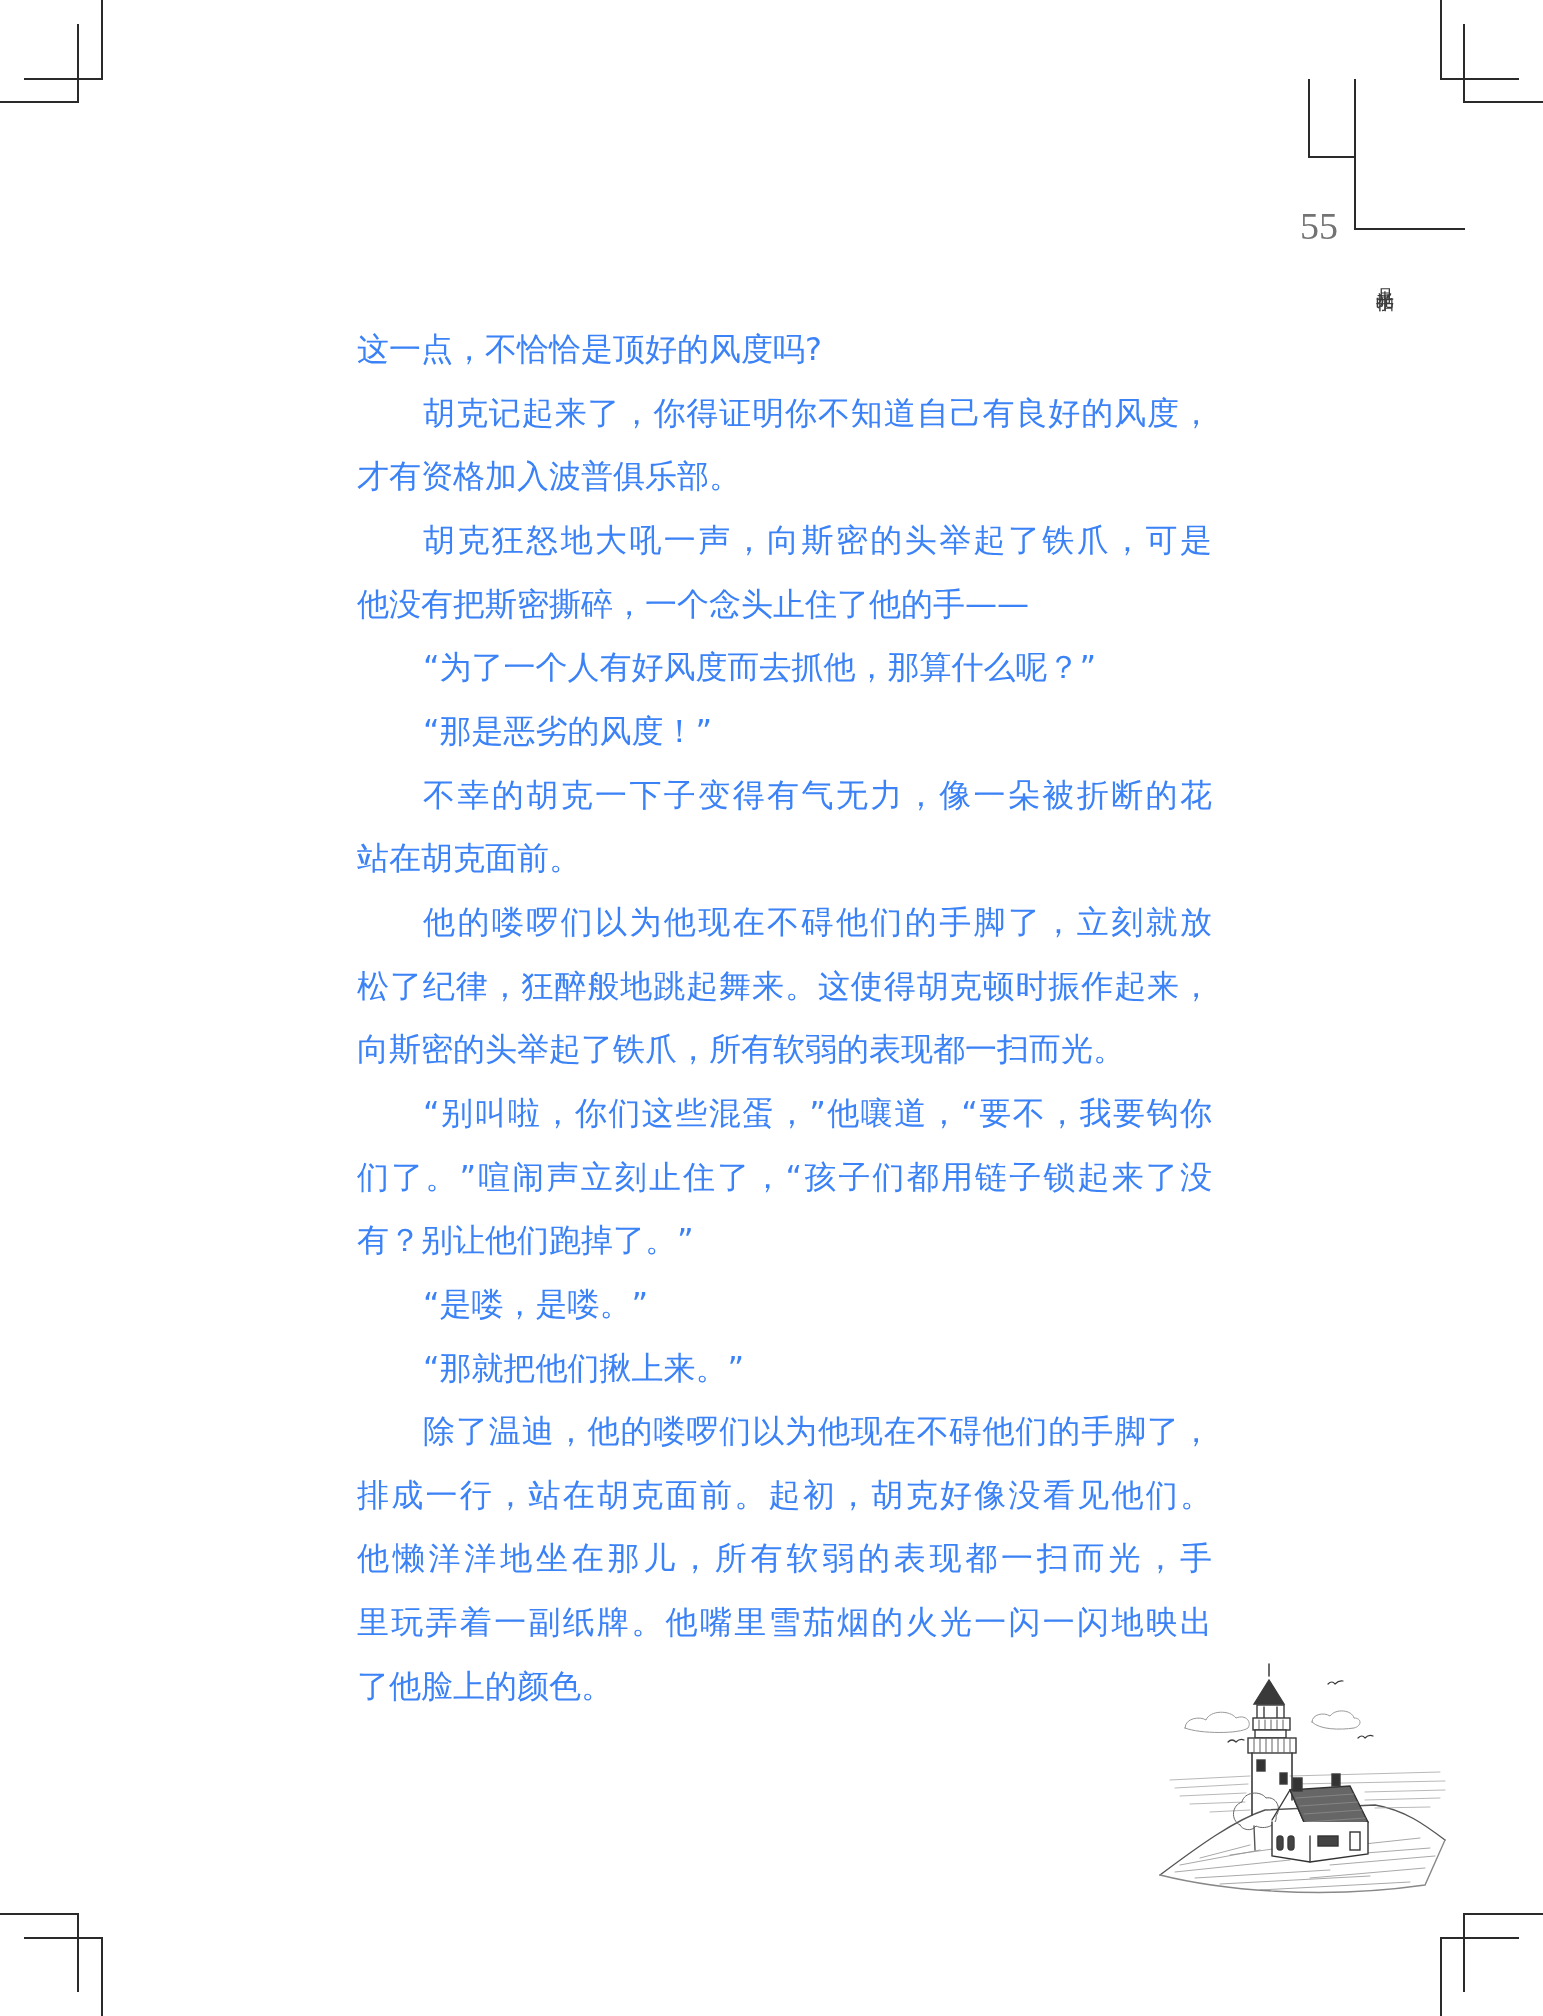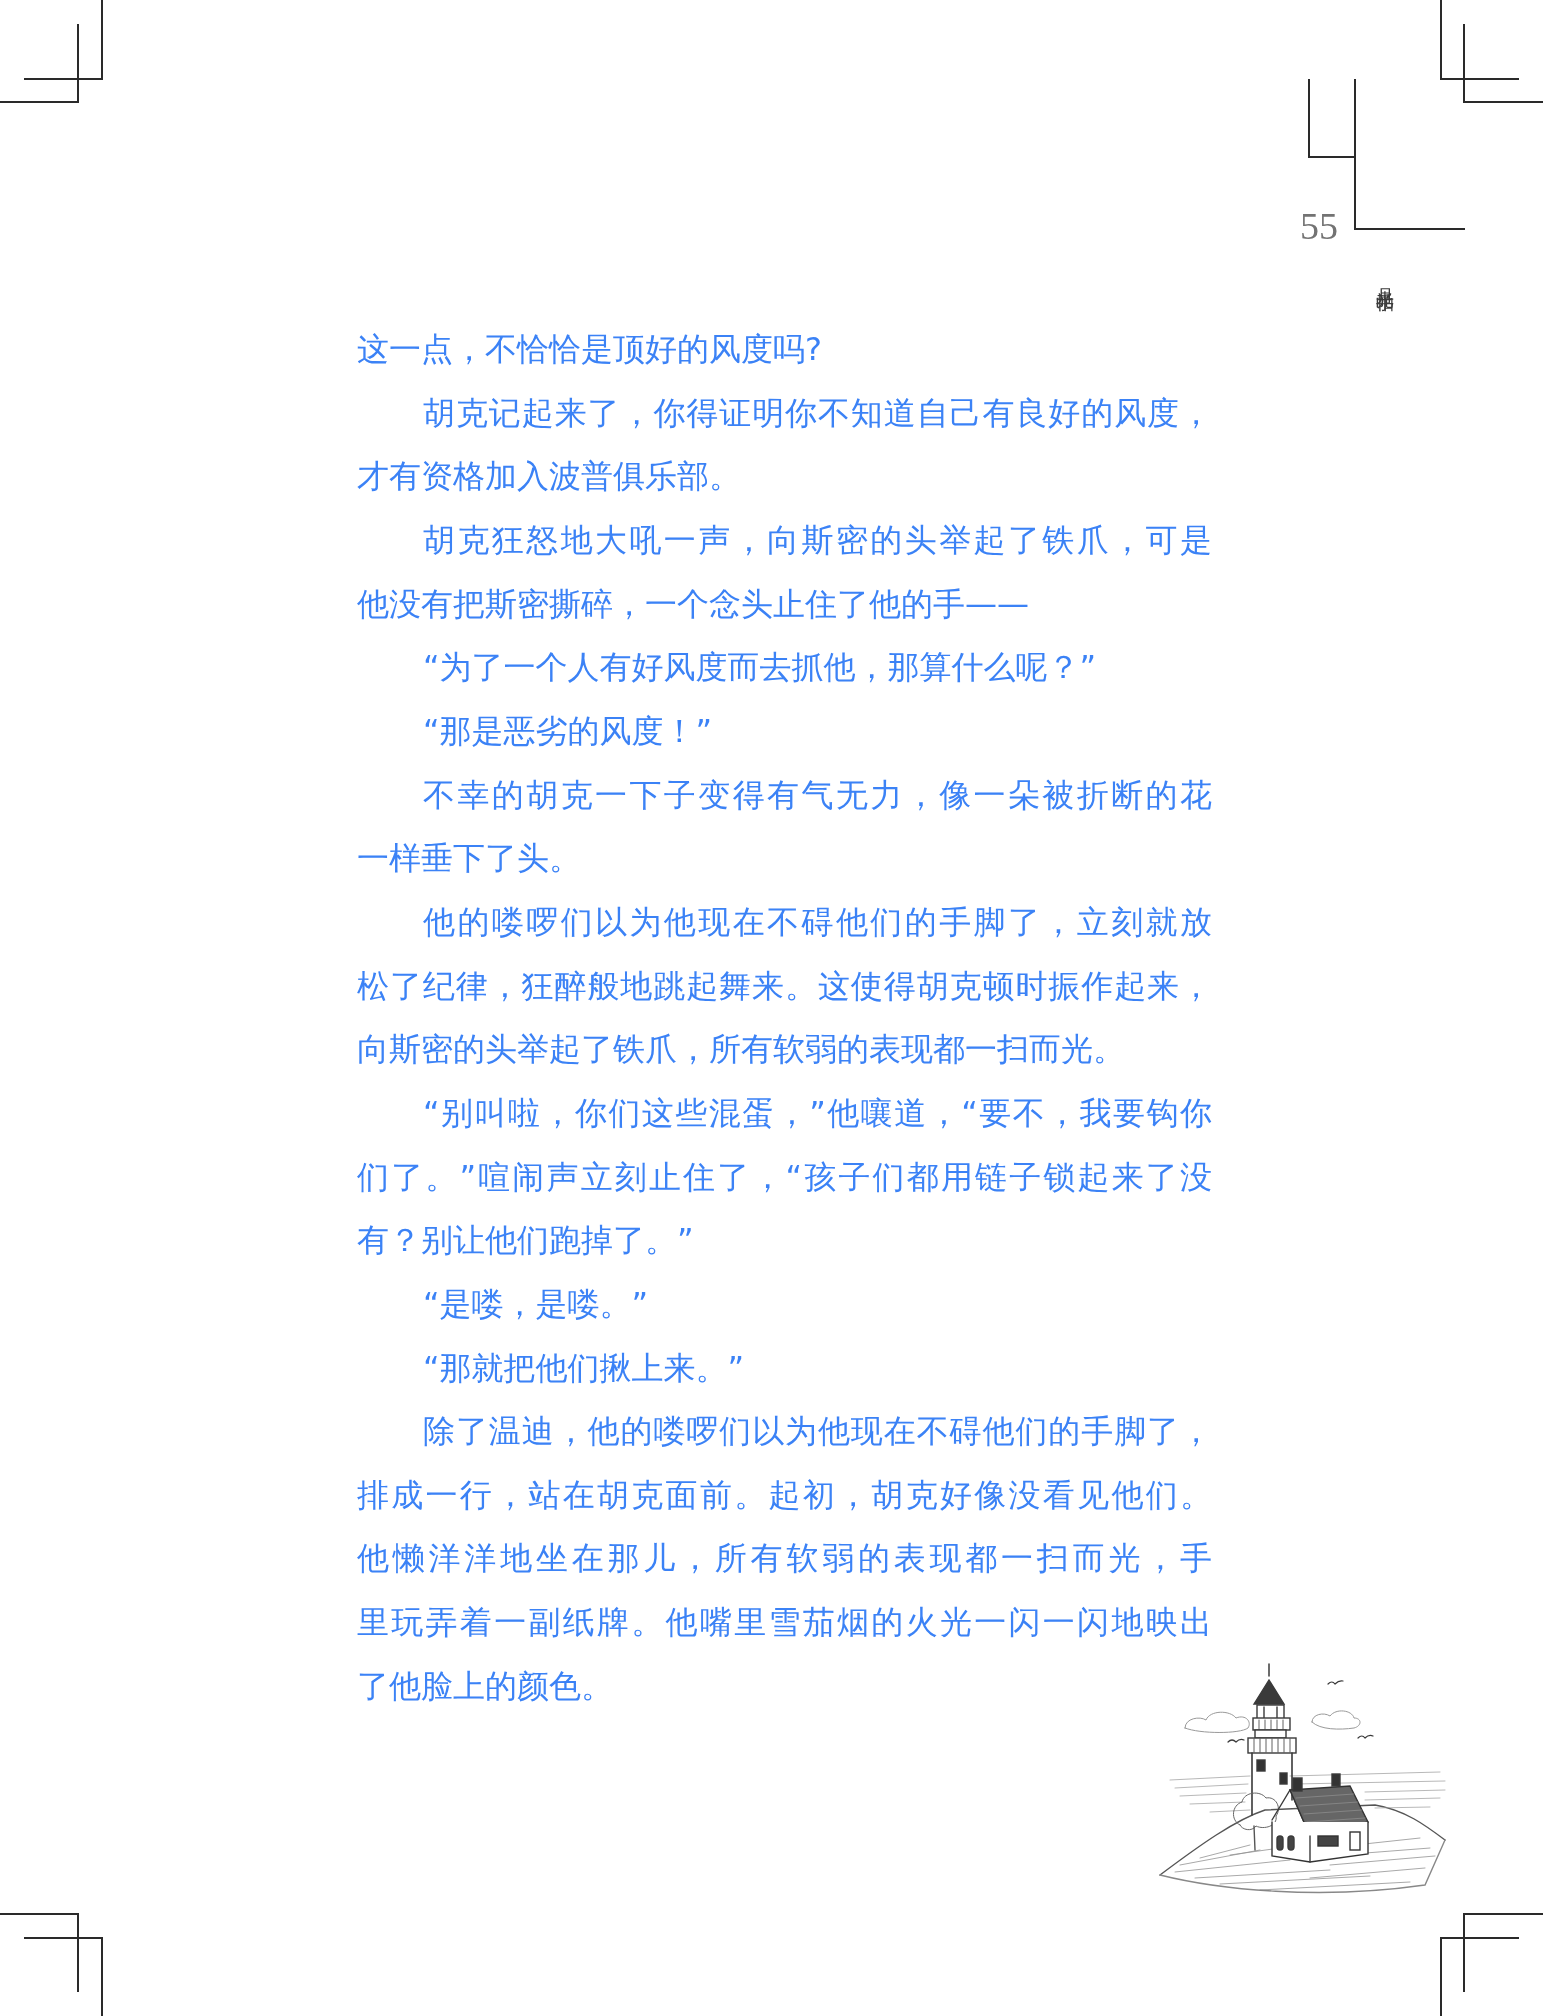--- a/index.html
+++ b/index.html
@@ -105,21 +105,21 @@
 
 <div class="body-text" id="body-text">
     <div class="line last">这一点，不恰恰是顶好的风度吗?</div>
     <div class="line indent">胡克记起来了，你得证明你不知道自己有良好的风度，</div>
     <div class="line last">才有资格加入波普俱乐部。</div>
     <div class="line indent">胡克狂怒地大吼一声，向斯密的头举起了铁爪，可是</div>
     <div class="line last">他没有把斯密撕碎，一个念头止住了他的手——</div>
     <div class="line indent last">“为了一个人有好风度而去抓他，那算什么呢？”</div>
     <div class="line indent last">“那是恶劣的风度！”</div>
     <div class="line indent">不幸的胡克一下子变得有气无力，像一朵被折断的花</div>
-    <div class="line last">一样垂下了头。</div>
+    <div class="line last">站在胡克面前。</div>
     <div class="line indent">他的喽啰们以为他现在不碍他们的手脚了，立刻就放</div>
     <div class="line">松了纪律，狂醉般地跳起舞来。这使得胡克顿时振作起来，</div>
     <div class="line last">向斯密的头举起了铁爪，所有软弱的表现都一扫而光。</div>
     <div class="line indent">“别叫啦，你们这些混蛋，”他嚷道，“要不，我要钩你</div>
     <div class="line">们了。”喧闹声立刻止住了，“孩子们都用链子锁起来了没</div>
     <div class="line last">有？别让他们跑掉了。”</div>
     <div class="line indent last">“是喽，是喽。”</div>
     <div class="line indent last">“那就把他们揪上来。”</div>
     <div class="line indent">除了温迪，他的喽啰们以为他现在不碍他们的手脚了，</div>
     <div class="line">排成一行，站在胡克面前。起初，胡克好像没看见他们。</div>

